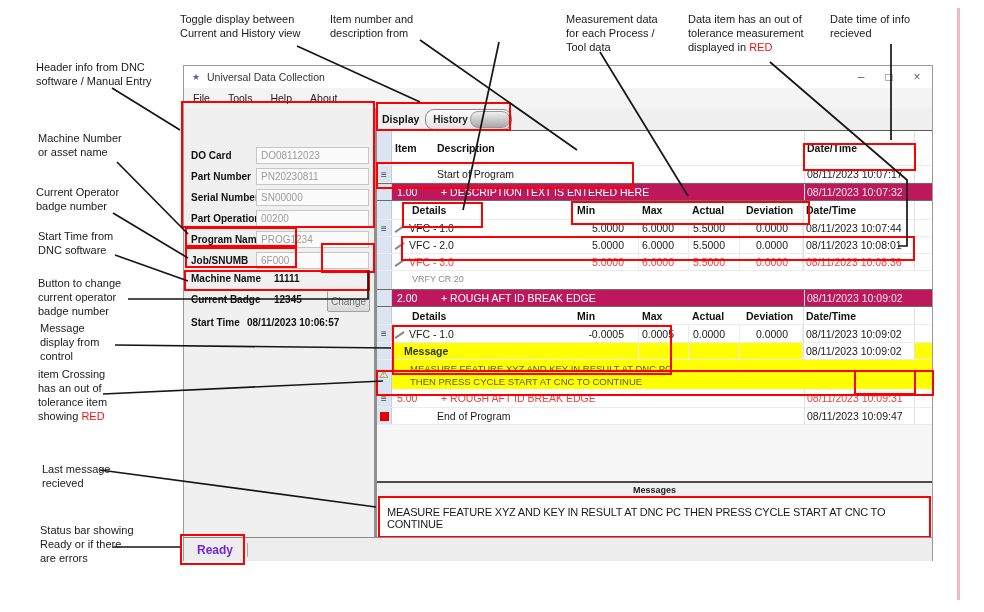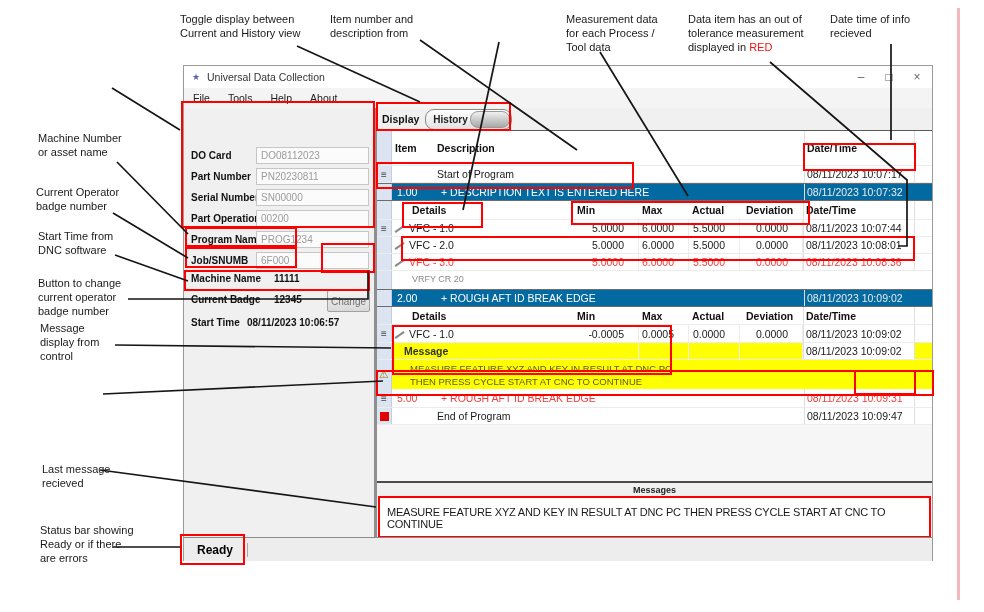--- a/index.html
+++ b/index.html
@@ -43,40 +43,40 @@
   .knob{position:absolute;right:1px;top:1px;width:38px;height:15px;border-radius:8px;
         border:1px solid #9a9a9a;background:linear-gradient(#f0f0f0,#a8a8a8);}
   
   .grid{position:absolute;left:0;top:22px;width:555px;height:353px;background:#f6f6f6;
         border-top:1px solid #5a5a5a;border-bottom:2px solid #4a4a4a;box-sizing:border-box;}
   .gr{display:flex;align-items:stretch;font-size:10.5px;background:#fff;box-sizing:border-box;}
   .c{display:flex;align-items:center;box-sizing:border-box;overflow:hidden;white-space:nowrap;height:100%;}
   .c{height:auto;}
   .ic{width:15px;background:#dbe4f0;border-right:1px solid #c3cddc;justify-content:center;color:#444;font-size:10px;}
   .hdr{font-weight:bold;color:#111;}
-  .grp{background:#0369a1;color:#fff;border-top:1px solid #6c6c6c;border-bottom:1px solid #6c6c6c;}
+  .grp{background:#be185d;color:#fff;border-top:1px solid #6c6c6c;border-bottom:1px solid #6c6c6c;}
   .grp .dtc{color:#ececec;}
   .num{justify-content:flex-end;padding-right:14px;border-right:1px solid #ececec;}
   .dtc{padding-left:2px;border-left:1px solid #e0e0e0;}
   .fillc{width:18px;border-left:1px solid #e0e0e0;}
   .rowline{border-bottom:1px solid #ececec;}
   .redtxt{color:#f03e3e;}
   .pencil{width:12px;height:12px;position:relative;margin:0 3px 0 2px;flex:none;}
   .pencil i{position:absolute;left:0;top:6px;width:11px;height:1.6px;background:#8a8a8a;transform:rotate(-35deg);display:block;}
   .ylw{background:#ffff00;}
   .msgtext{font-size:9.5px;color:#5a5a22;line-height:13px;}
   .warn{color:#8f7d00;font-size:11px;}
   .redsq{width:9px;height:9px;background:#e00000;}
   
   .msglabel{position:absolute;left:0;top:377px;width:555px;text-align:center;font-size:9px;font-weight:bold;color:#222;}
   .msgbox{position:absolute;left:1px;top:388px;width:553px;height:42px;background:#fff;border:2px solid #ff0000;
           box-sizing:border-box;font-size:11px;color:#1a1a1a;display:flex;align-items:flex-start;padding:8px 0 0 7px;letter-spacing:-0.2px;}
   
   .statusbar{position:absolute;left:0;top:471px;width:748px;height:24px;background:#ededed;border-top:1px solid #8a8a8a;display:flex;align-items:center;box-sizing:border-box;}
-  .ready{color:#000000;font-weight:bold;font-size:12px;margin-left:13px;}
+  .ready{color:#6d28d9;font-weight:bold;font-size:12px;margin-left:13px;}
   .statussep{width:1px;height:14px;background:#aaa;margin-left:14px;}
   .pinkline{position:absolute;left:957px;top:8px;width:3px;height:592px;background:#f4b6c0;}
 </style>
 </head>
 <body>
 
 <div class="canvas">
 
   <div class="ann" style="left:180px;top:12px">
     <div>Toggle display between</div>
@@ -94,20 +94,24 @@
   <div class="ann" style="left:688px;top:12px">
     <div>Data item has an out of</div>
     <div>tolerance measurement</div>
     <div><span>displayed in </span><span class="redword">RED</span></div>
   </div>
   <div class="ann" style="left:830px;top:12px">
     <div>Date time of info</div>
     <div>recieved</div>
   </div>
 
+  <div class="ann" style="left:36px;top:60px">
+    <div>Header info from DNC</div>
+    <div>software / Manual Entry</div>
+  </div>
   <div class="ann" style="left:38px;top:131px">
     <div>Machine Number</div>
     <div>or asset name</div>
   </div>
   <div class="ann" style="left:36px;top:185px">
     <div>Current Operator</div>
     <div>badge number</div>
   </div>
   <div class="ann" style="left:38px;top:229px">
     <div>Start Time from</div>
@@ -115,20 +119,26 @@
   </div>
   <div class="ann" style="left:38px;top:276px">
     <div>Button to change</div>
     <div>current operator</div>
     <div>badge number</div>
   </div>
   <div class="ann" style="left:40px;top:321px">
     <div>Message</div>
     <div>display from</div>
     <div>control</div>
+  </div>
+  <div class="ann" style="left:38px;top:367px">
+    <div>item Crossing</div>
+    <div>has an out of</div>
+    <div>tolerance item</div>
+    <div><span>showing </span><span class="redword">RED</span></div>
   </div>
   <div class="ann" style="left:42px;top:462px">
     <div>Last message</div>
     <div>recieved</div>
   </div>
   <div class="ann" style="left:40px;top:523px">
     <div>Status bar showing</div>
     <div>Ready or if there</div>
     <div>are errors</div>
   </div>

